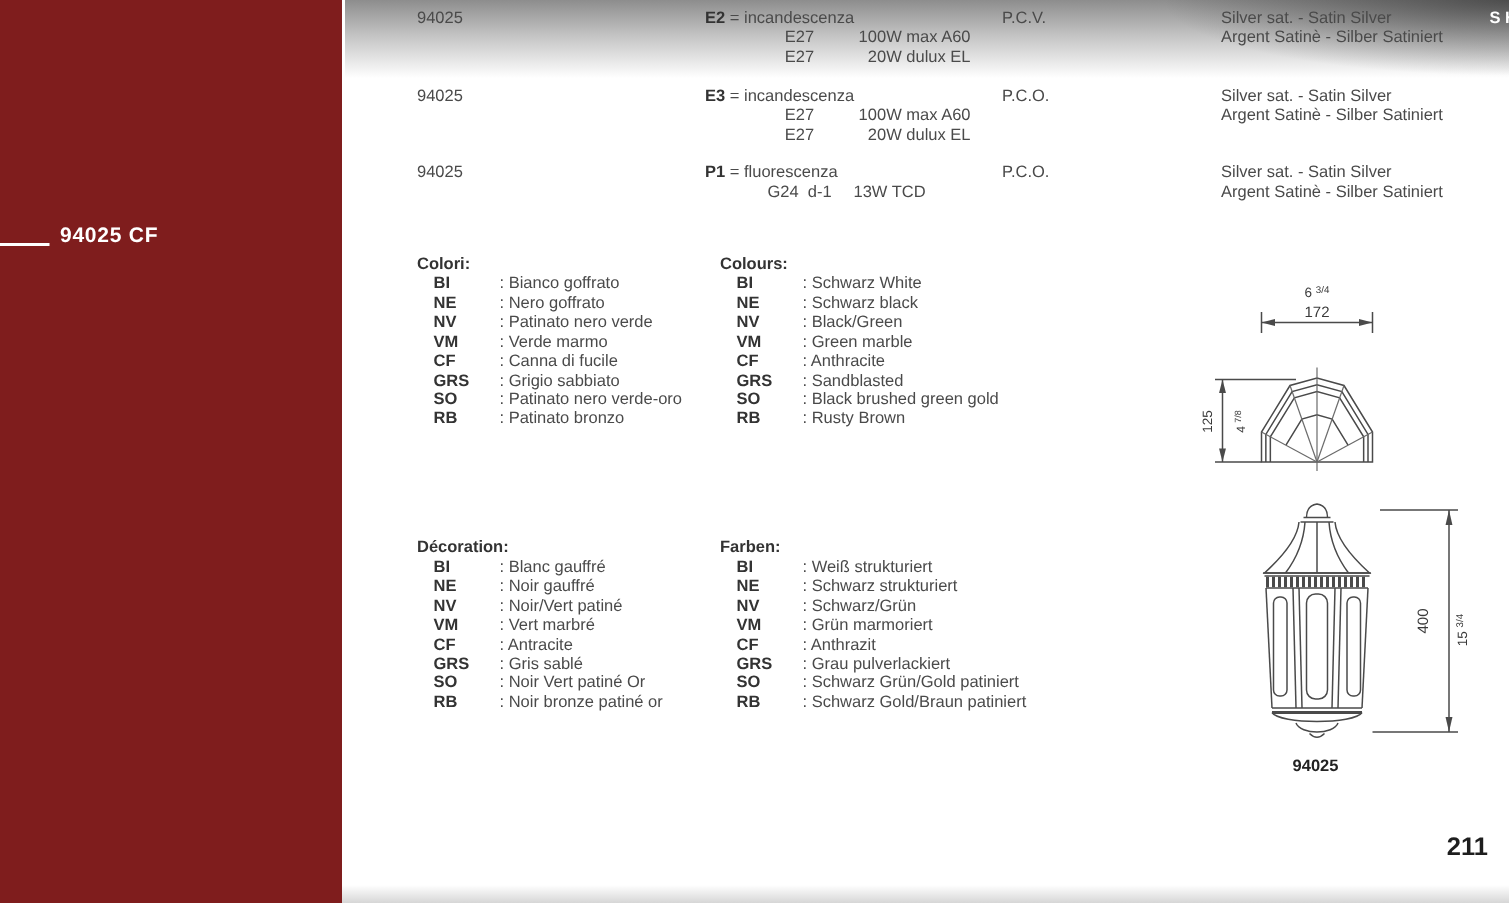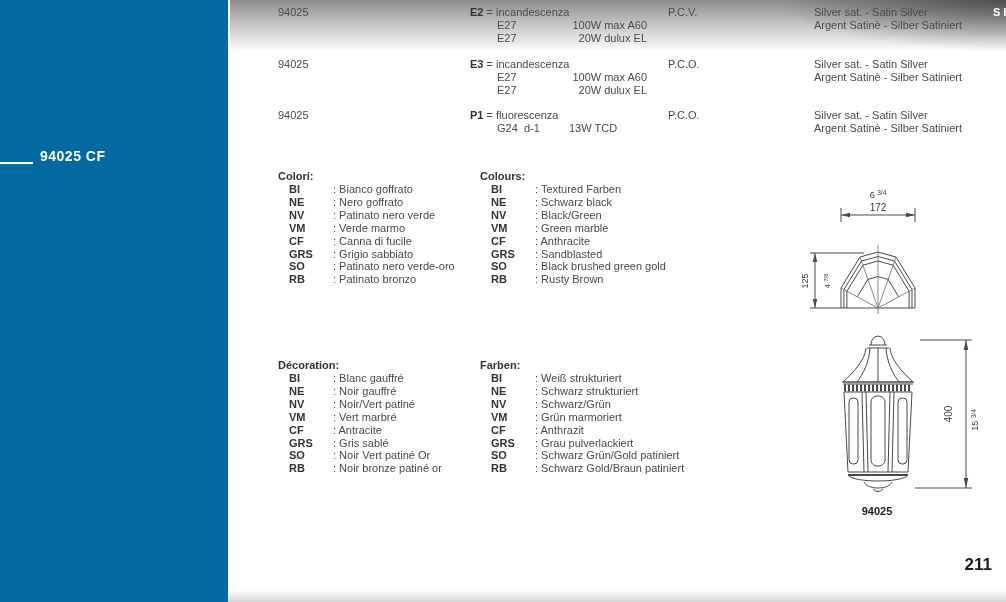--- a/index.html
+++ b/index.html
@@ -3,39 +3,39 @@
 <meta charset="utf-8">
 <style>
   html,body{margin:0;padding:0;}
   body{
     width:1006px;height:602px;overflow:hidden;position:relative;
     font-family:"Liberation Sans",sans-serif;
     background:#ffffff;
   }
   .page{position:absolute;inset:0;}
   
-  .sidebar{position:absolute;left:0;top:0;width:228px;height:602px;background:#0369a1;}
+  .sidebar{position:absolute;left:0;top:0;width:228px;height:602px;background:#7f1d1d;}
   .model-rule{position:absolute;left:0;top:162px;width:33px;height:2px;background:#ffffff;}
   .model-label{position:absolute;left:40px;top:148px;color:#ffffff;font-size:14px;font-weight:bold;letter-spacing:.5px;}
   
   .content{position:absolute;left:228px;top:0;width:778px;height:602px;background:#ffffff;}
   .top-shade{position:absolute;left:2px;top:0;right:0;height:52px;
     background:linear-gradient(to bottom,#8d8d8d 0%,#c3c3c3 45%,rgba(255,255,255,0) 100%);}
   .corner-shade{position:absolute;top:0;right:0;width:320px;height:50px;
     background:radial-gradient(ellipse 320px 70px at 100% 0%,rgba(25,25,25,.55),rgba(25,25,25,0) 72%);}
   .corner-text{position:absolute;top:6px;left:765px;color:#ffffff;font-size:11px;font-weight:bold;letter-spacing:3px;white-space:nowrap;}
   .bottom-shade{position:absolute;left:0;right:0;bottom:0;height:12px;
     background:linear-gradient(to bottom,rgba(0,0,0,0),rgba(0,0,0,.16));}
   
   .spec-row{position:absolute;left:0;width:778px;font-size:11px;line-height:13px;color:#4a4a4a;}
   .spec-row .code{position:absolute;left:50px;top:0;}
   .spec-row .lamp{position:absolute;left:242px;top:0;width:195px;}
   .spec-row .lamp b{color:#333;}
   .spec-row .lamp-line{padding-left:27px;}
-  .spec-row .socket{display:inline-block;width:72px;white-space:pre;}
+  .spec-row .socket{display:inline-block;width:72px;white-space:pre;text-align:center;}
   .spec-row .power{display:inline-block;width:78px;text-align:right;}
   .spec-row .power.power-left{width:auto;text-align:center;}
   .spec-row .diffuser{position:absolute;left:440px;top:0;}
   .spec-row .finish{position:absolute;left:586px;top:0;width:200px;}
   
   .colors-block{position:absolute;font-size:11px;line-height:12.9px;color:#4a4a4a;width:205px;}
   .colors-block h4{margin:0;font-size:11px;line-height:13px;color:#333;}
   .color-item{display:flex;}
   .ccode{display:inline-block;width:44px;font-weight:bold;color:#333;flex:0 0 44px;padding-left:11px;}
   .cname{white-space:nowrap;}
@@ -135,21 +135,21 @@
       <div class="color-item">
           <span class="ccode">RB</span>
           <span class="cname">: Patinato bronzo</span>
         </div>
     </section>
 
     <section class="colors-block" style="left:252px;top:170px;">
       <h4>Colours:</h4>
       <div class="color-item">
           <span class="ccode">BI</span>
-          <span class="cname">: Textured Farben</span>
+          <span class="cname">: Schwarz White</span>
         </div>
       <div class="color-item">
           <span class="ccode">NE</span>
           <span class="cname">: Schwarz black</span>
         </div>
       <div class="color-item">
           <span class="ccode">NV</span>
           <span class="cname">: Black/Green</span>
         </div>
       <div class="color-item">

